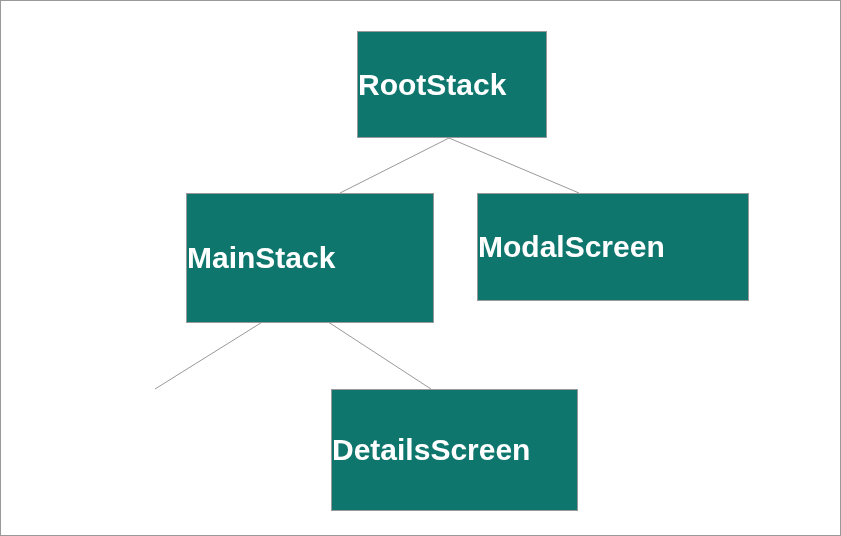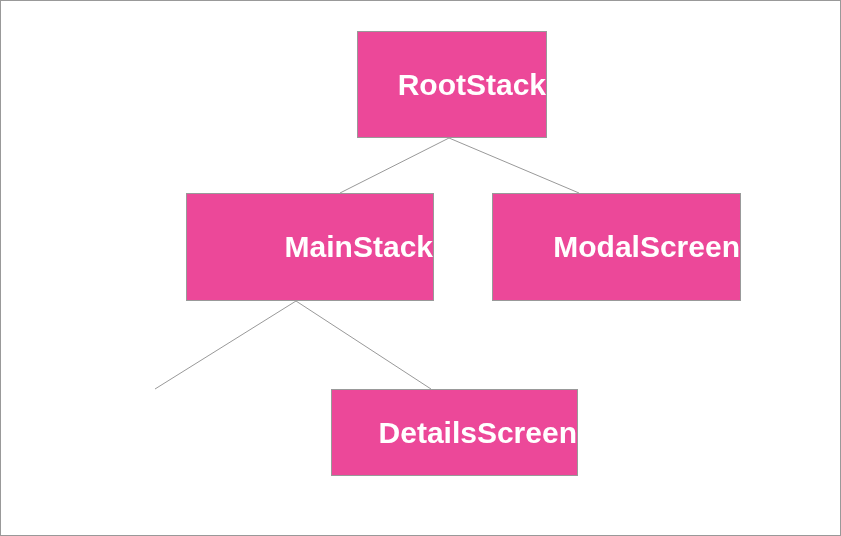--- a/index.html
+++ b/index.html
@@ -23,36 +23,36 @@
     top: 0;
     width: 841px;
     height: 536px;
     z-index: 1;
     pointer-events: none;
   }
   .node {
     position: absolute;
     z-index: 2;
     box-sizing: border-box;
-    background: #ec4899;
+    background: #0f766e;
     border: 1px solid #999999;
     color: #ffffff;
     display: flex;
     align-items: center;
-    justify-content: flex-end;
+    justify-content: flex-start;
     font-size: 30px;
     font-weight: 700;
     letter-spacing: 0px;
     white-space: nowrap;
   }
   #node-root    { left: 356px; top: 30px;  width: 190px; height: 107px; }
-  #node-main    { left: 185px; top: 192px; width: 248px; height: 108px; padding-left: 29px; }
-  #node-modal   { left: 491px; top: 192px; width: 249px; height: 108px; }
+  #node-main    { left: 185px; top: 192px; width: 248px; height: 130px; }
+  #node-modal   { left: 476px; top: 192px; width: 272px; height: 108px; }
   #node-home    { left: 39px;  top: 388px; width: 249px; height: 107px; }
-  #node-details { left: 330px; top: 388px; width: 247px; height: 87px; }
+  #node-details { left: 330px; top: 388px; width: 247px; height: 122px; }
 </style>
 </head>
 <body>
 
 <div class="canvas">
 
   <svg class="edges-layer" width="841" height="536" viewBox="0 0 841 536" xmlns="http://www.w3.org/2000/svg">
     <line x1="448" y1="137" x2="339" y2="192" stroke="#999999" stroke-width="1"></line>
     <line x1="448" y1="137" x2="578" y2="192" stroke="#999999" stroke-width="1"></line>
     <line x1="295" y1="300" x2="154" y2="388" stroke="#999999" stroke-width="1"></line>

